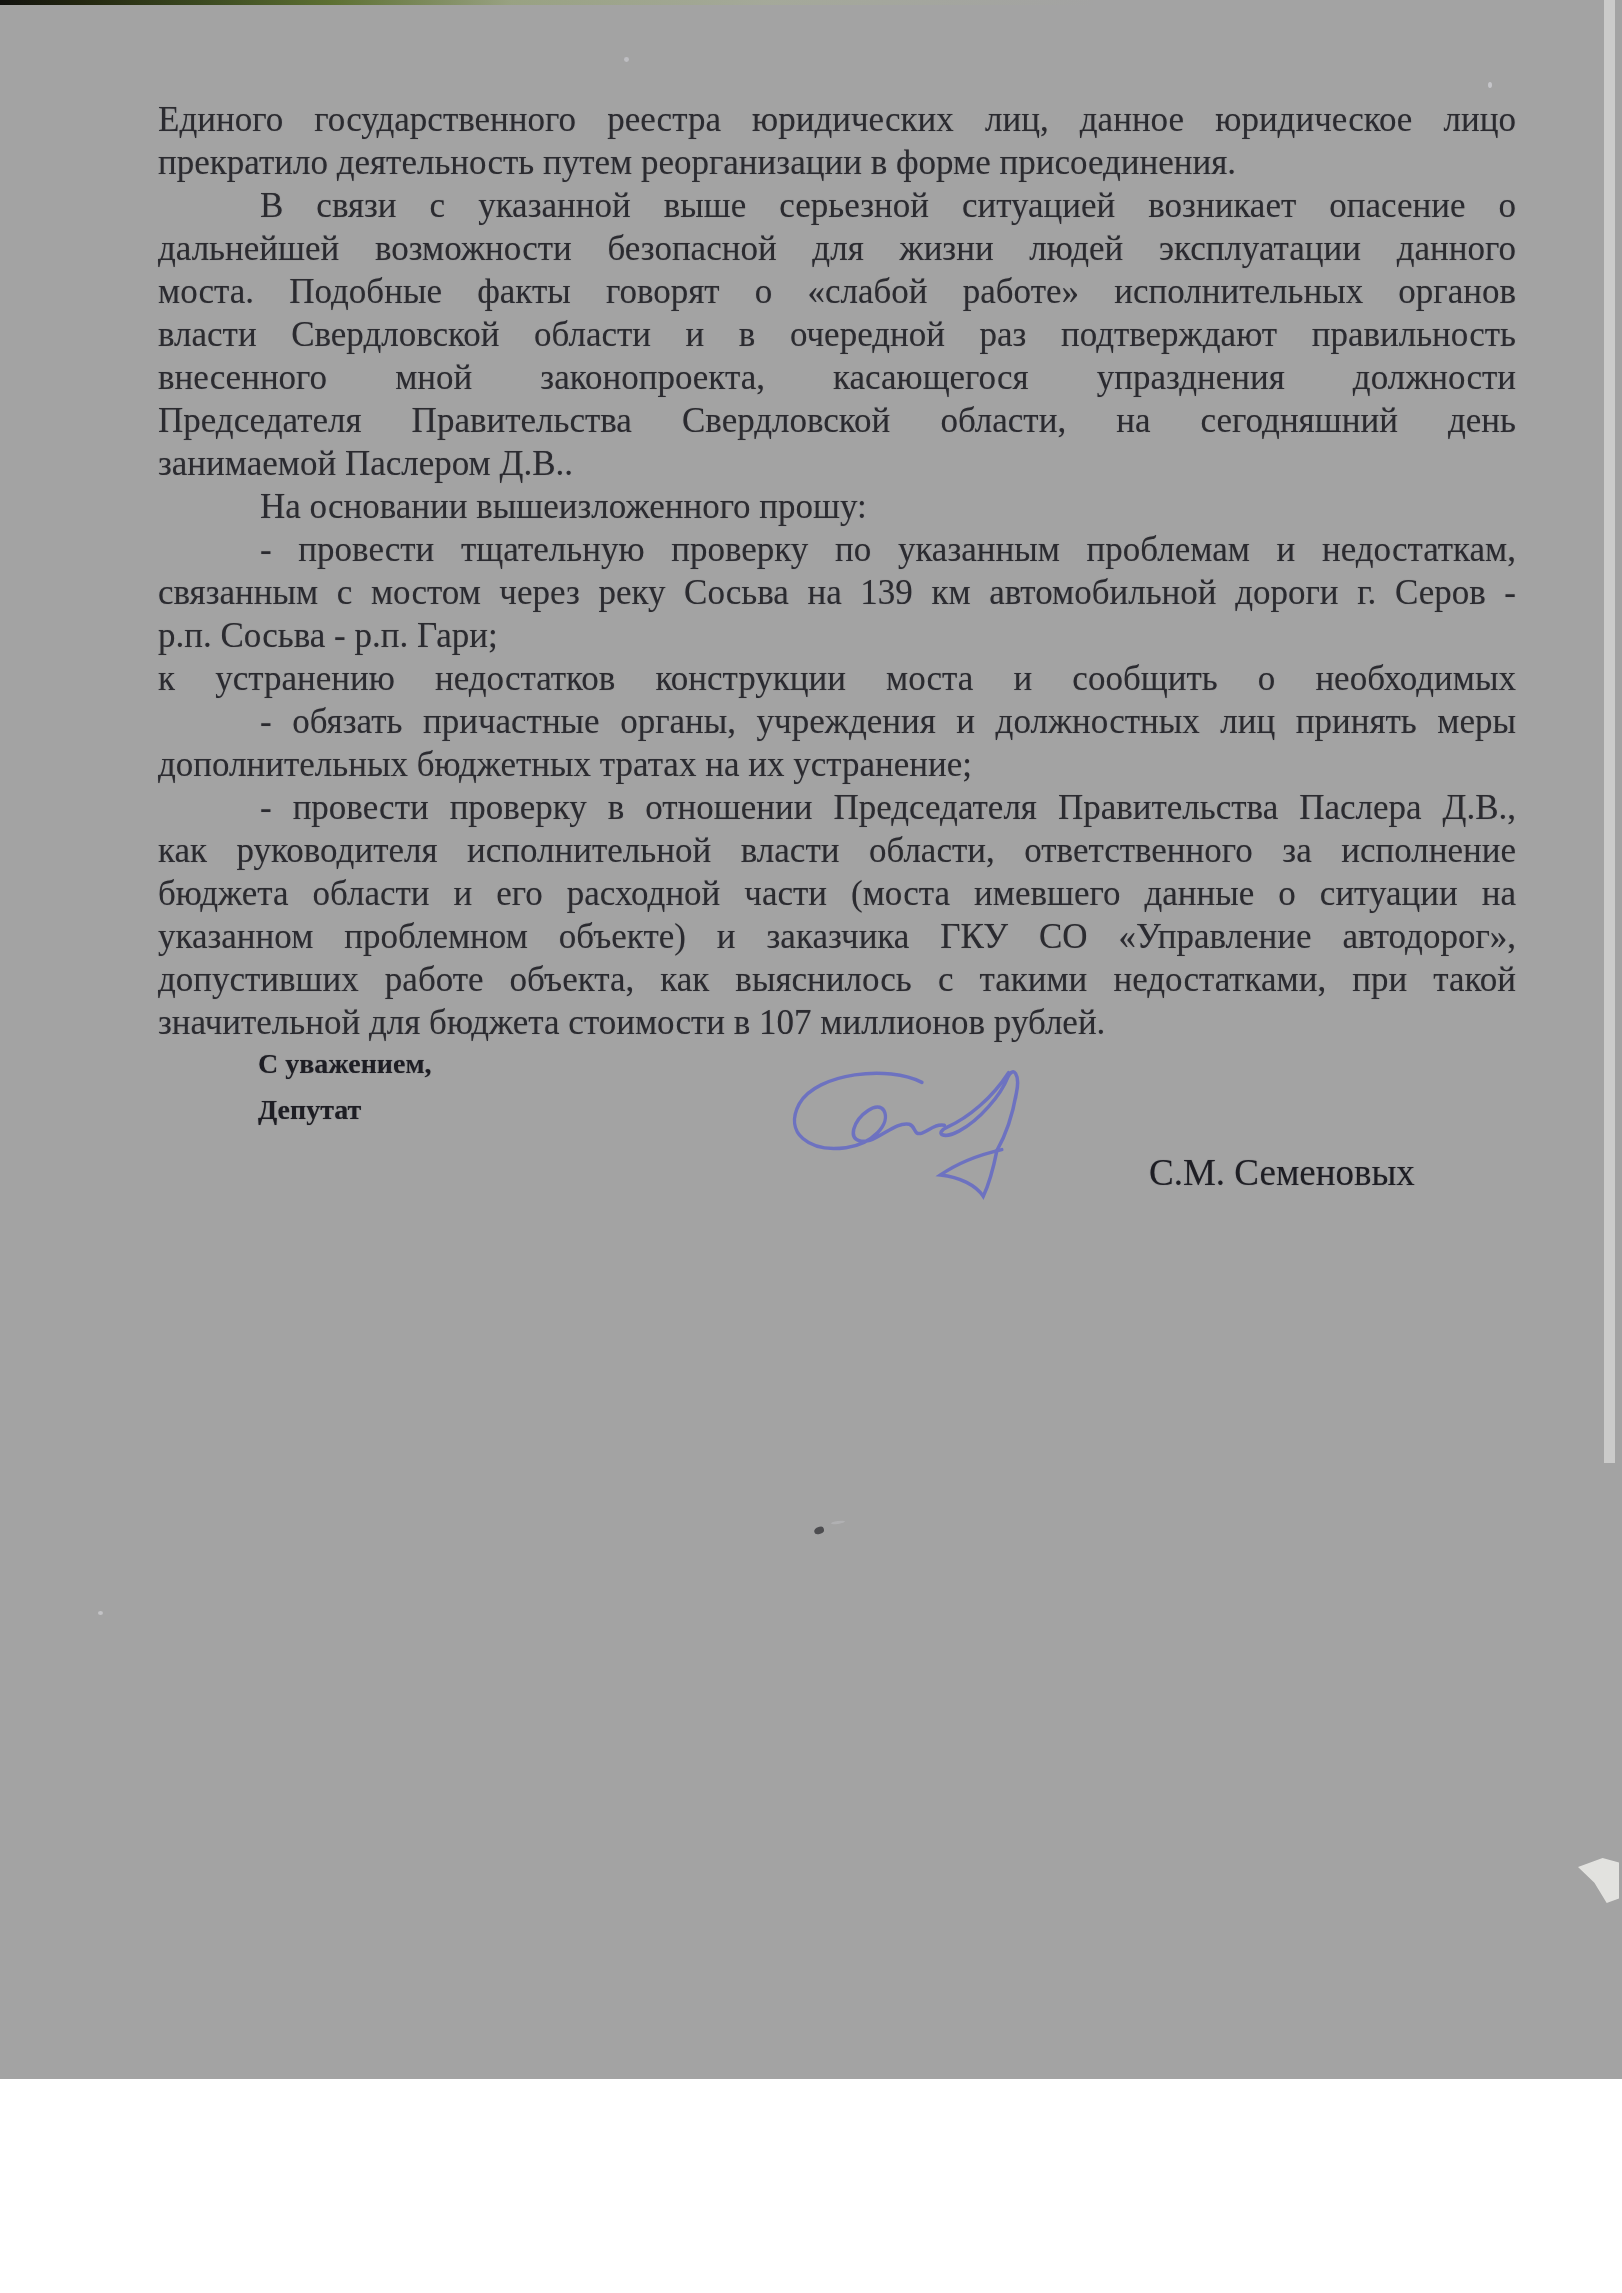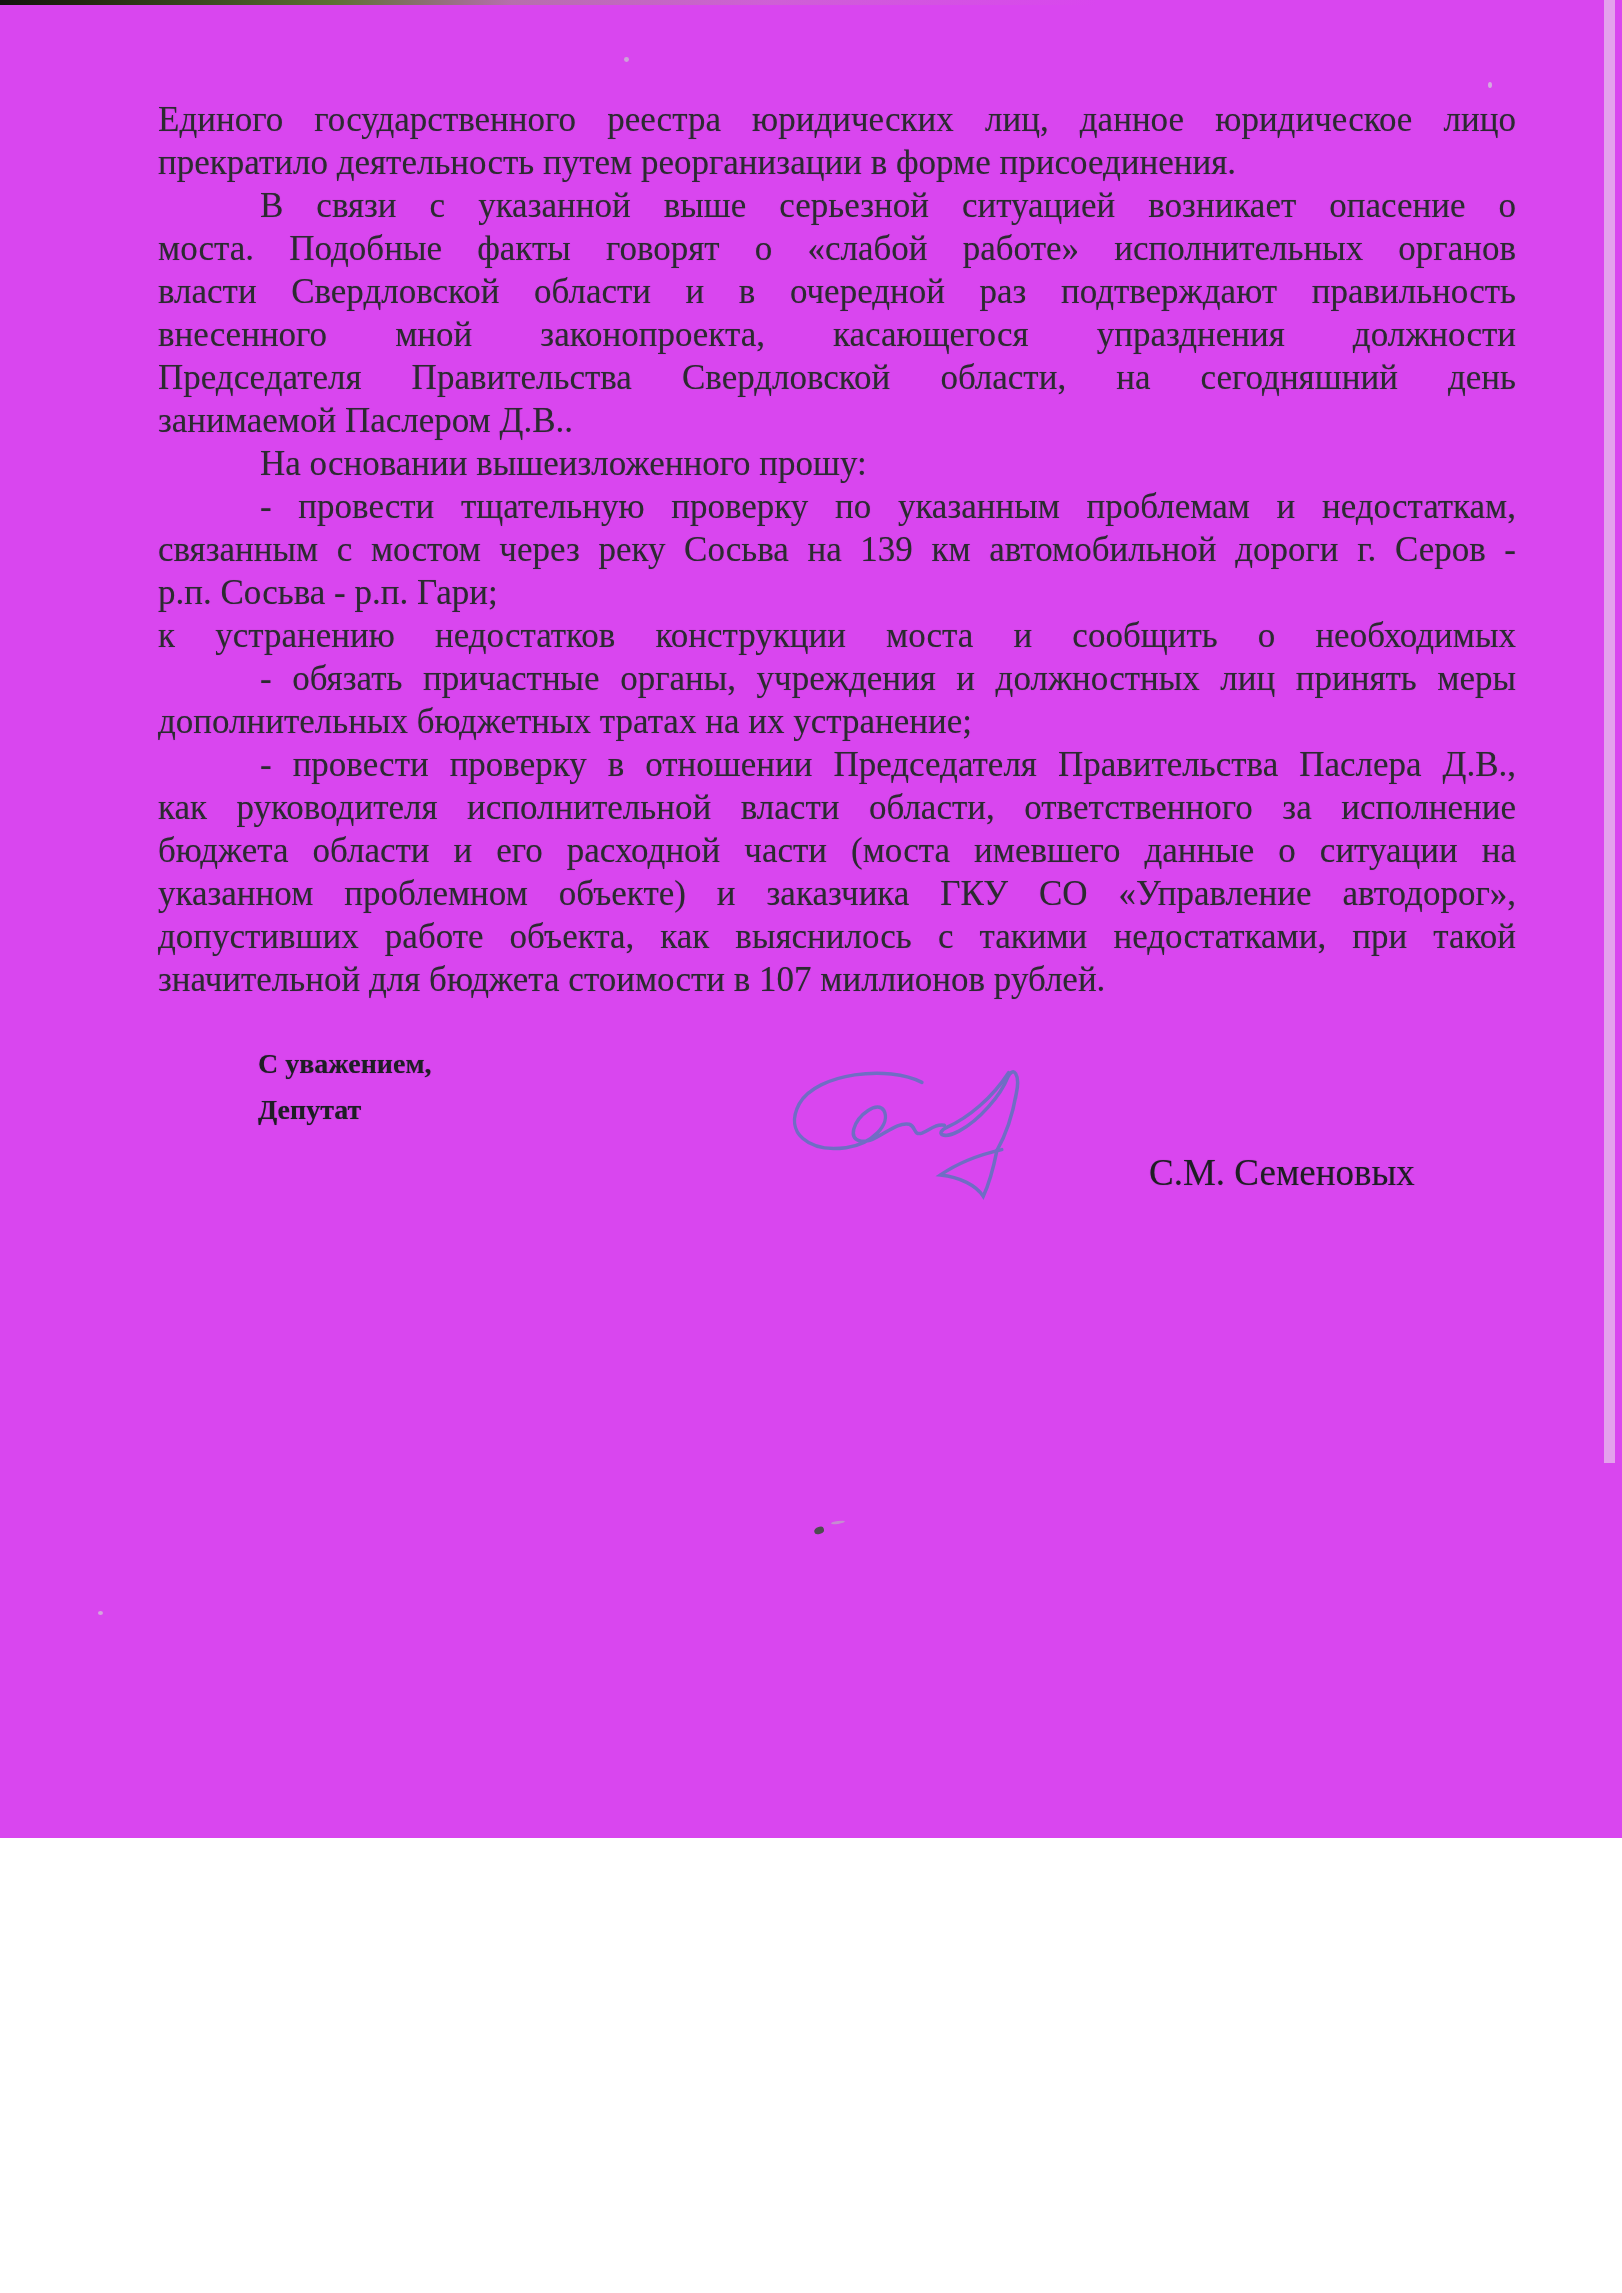--- a/index.html
+++ b/index.html
@@ -1,19 +1,19 @@
 <!DOCTYPE html>
 <html lang="ru"><head>
 <meta charset="utf-8">
 <style>
   html,body{margin:0;padding:0;background:#ffffff;}
   .page{
     position:relative;
-    width:1623px;height:1838px;
-    background:#d946ef;
+    width:1623px;height:2079px;
+    background:#a3a3a3;
     overflow:hidden;
     font-family:"Liberation Serif","DejaVu Serif",serif;
   }
   
   .scan-strip{
     position:absolute;top:0;left:0;height:4.9px;width:1278px;
     background:linear-gradient(to right,
       #131310 0%, #22250f 6%, #3c4a21 16%, #5d7032 26%,
       rgba(140,160,90,.45) 40%, rgba(170,190,120,.22) 60%, rgba(255,255,255,0) 86%);
   }
@@ -61,20 +61,21 @@
 
 <div class="page">
 
   <div class="scan-strip"></div>
   <div class="scan-edge"></div>
 
   <div class="body-text">
     <div class="line j">Единого государственного реестра юридических лиц, данное юридическое лицо</div>
     <div class="line left">прекратило деятельность путем реорганизации в форме присоединения.</div>
     <div class="line j ind">В связи с указанной выше серьезной ситуацией возникает опасение о</div>
+    <div class="line j">дальнейшей возможности безопасной для жизни людей эксплуатации данного</div>
     <div class="line j">моста. Подобные факты говорят о «слабой работе» исполнительных органов</div>
     <div class="line j">власти Свердловской области и в очередной раз подтверждают правильность</div>
     <div class="line j">внесенного мной законопроекта, касающегося упразднения должности</div>
     <div class="line j">Председателя Правительства Свердловской области, на сегодняшний день</div>
     <div class="line left">занимаемой Паслером Д.В..</div>
     <div class="line left ind">На основании вышеизложенного прошу:</div>
     <div class="line j ind">- провести тщательную проверку по указанным проблемам и недостаткам,</div>
     <div class="line j">связанным с мостом через реку Сосьва на 139 км автомобильной дороги г. Серов -</div>
     <div class="line left">р.п. Сосьва - р.п. Гари;</div>
     <div class="line j">к устранению недостатков конструкции моста и сообщить о необходимых</div>

